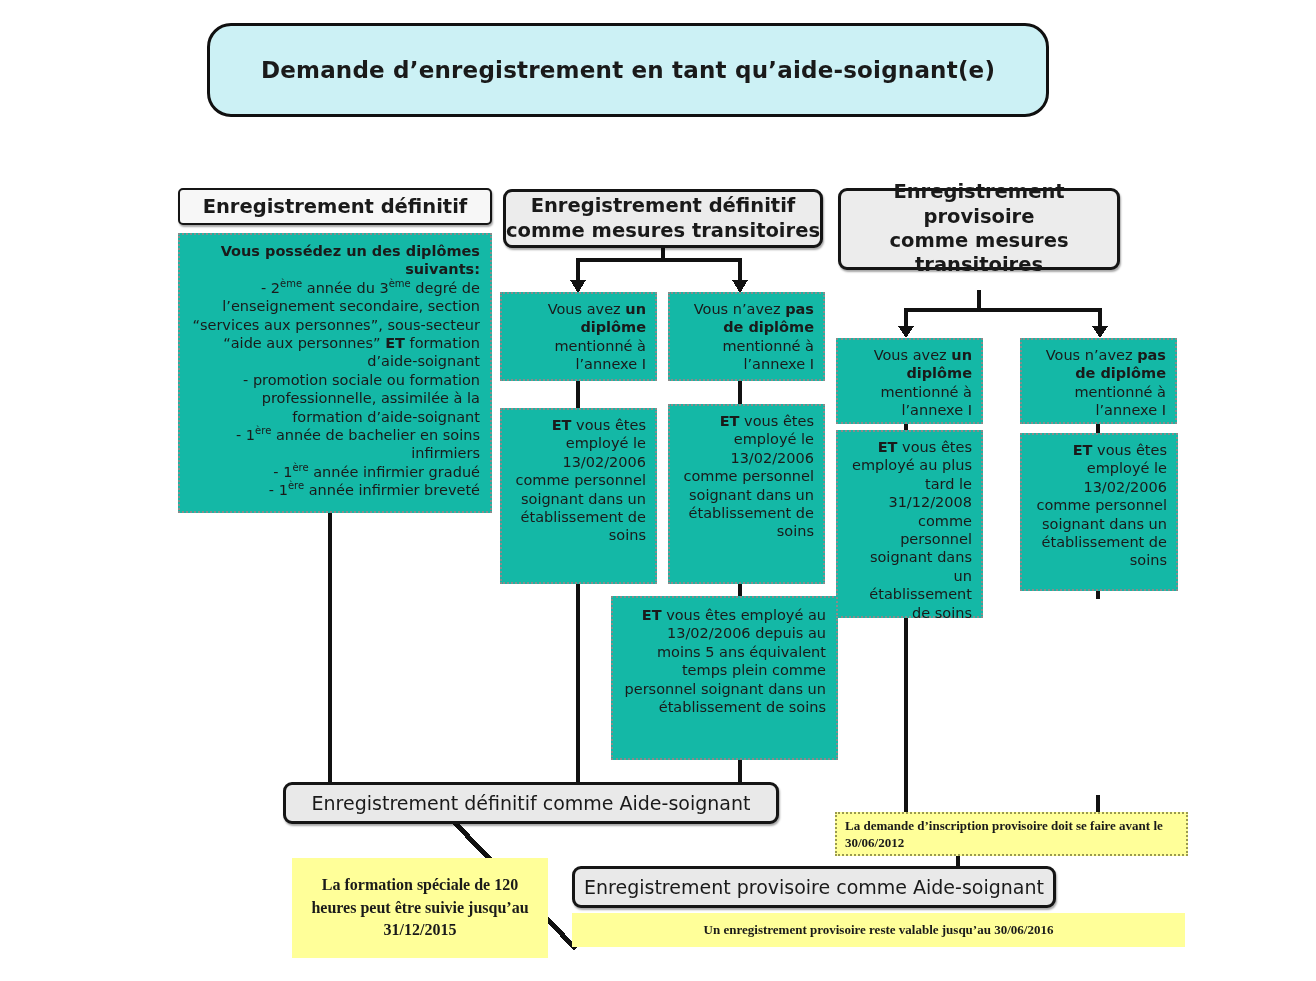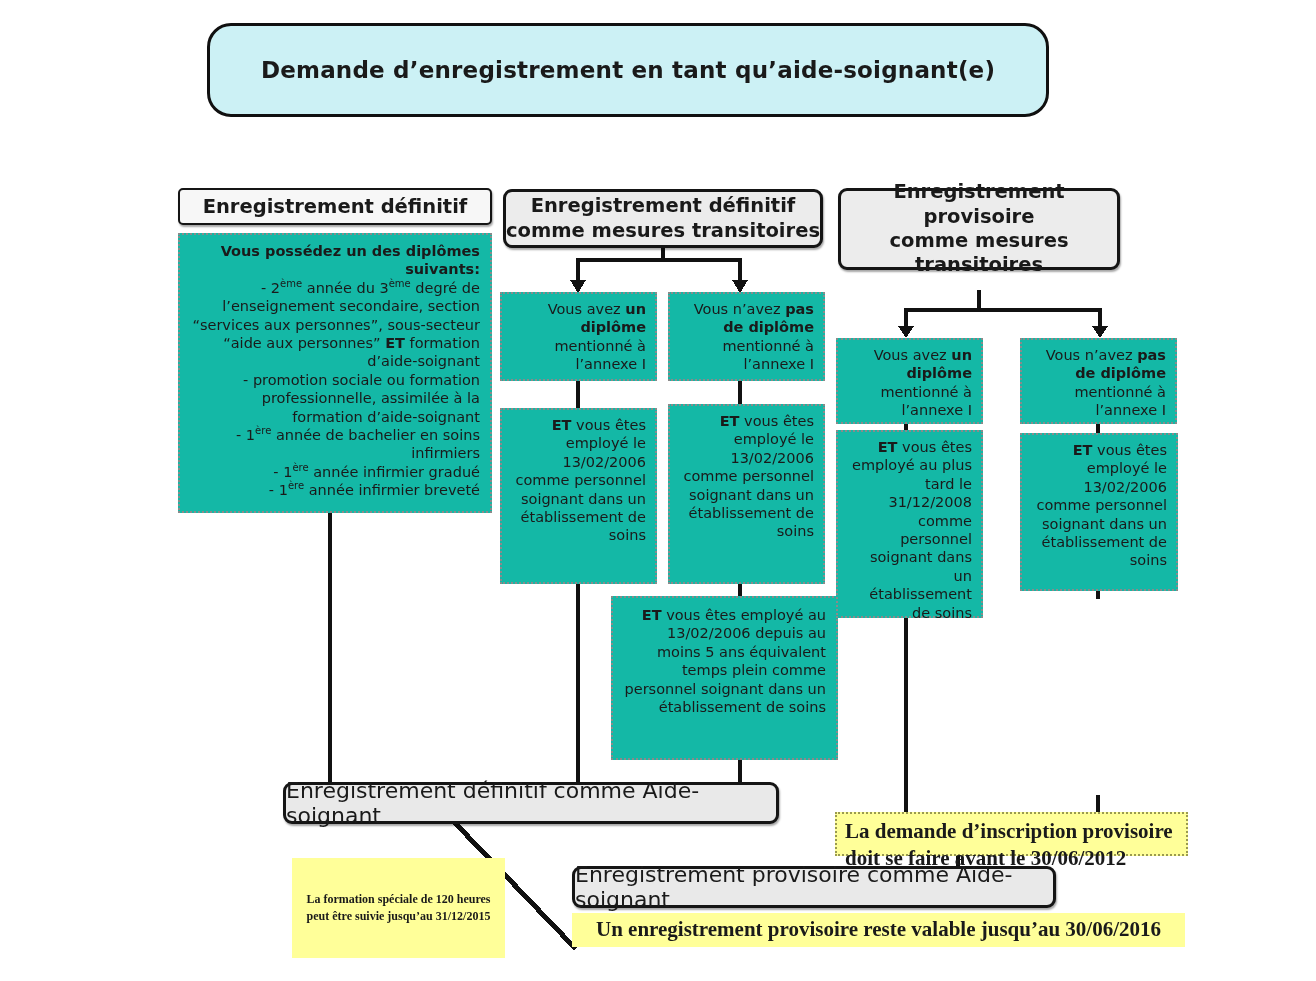--- a/index.html
+++ b/index.html
@@ -29,26 +29,26 @@
   }
   
   .dot{
     background:#14b8a6;border:2px dotted #8a8a8a;
     font-size:14.5px;line-height:1.27;padding:6px 9px;text-align:right;
   }
   
   .outcome{
     background:#e9e9e9;border:3px solid #151515;border-radius:9px;
     display:flex;align-items:center;justify-content:center;
-    font-size:22px;box-shadow:1px 2px 2px rgba(0,0,0,.35);
+    font-size:19px;box-shadow:1px 2px 2px rgba(0,0,0,.35);
   }
   
   .note{
     background:#ffff99;font-family:"Liberation Serif",serif;font-weight:bold;
-    font-size:21px;line-height:1.4;
+    font-size:13px;line-height:1.4;
   }
   .note-center{display:flex;align-items:center;justify-content:center;text-align:center;}
   .note-dotted{border:2px dotted #9a9a50;line-height:1.3;padding:4px 8px;}
   sup{font-size:10px;line-height:0;margin-top:48px;}
   svg line,svg polygon{shape-rendering:crispEdges;}
 </style>
 </head>
 <body>
 
 <div id="canvas">
@@ -116,19 +116,19 @@
 
   <div class="abs dot" style="left:836px;top:430px;width:147px;height:188px;"><b>ET</b> vous êtes employé au plus tard le 31/12/2008 comme personnel soignant dans un établissement de soins</div>
 
   <div class="abs dot" style="left:1020px;top:433px;width:158px;height:158px;"><b>ET</b> vous êtes employé le 13/02/2006 comme personnel soignant dans un établissement de soins</div>
 
 
   <div class="abs outcome" style="left:283px;top:782px;width:496px;height:42px;">Enregistrement définitif comme Aide-soignant</div>
 
   <div class="abs outcome" style="left:572px;top:866px;width:484px;height:42px;">Enregistrement provisoire comme Aide-soignant</div>
 
-  <div class="abs note note-center" style="left:292px;top:858px;width:213px;height:100px;font-size:12px;padding:2px 6px;">La formation spéciale de 120 heures peut être suivie jusqu’au 31/12/2015</div>
+  <div class="abs note note-center" style="left:292px;top:858px;width:256px;height:100px;font-size:16px;padding:2px 6px;">La formation spéciale de 120 heures peut être suivie jusqu’au 31/12/2015</div>
 
   <div class="abs note note-dotted" style="left:835px;top:812px;width:353px;height:44px;">La demande d’inscription provisoire doit se faire avant le 30/06/2012</div>
 
   <div class="abs note note-center" style="left:572px;top:913px;width:613px;height:34px;">Un enregistrement provisoire reste valable jusqu’au 30/06/2016</div>
 
 </div>
 
 </body></html>

